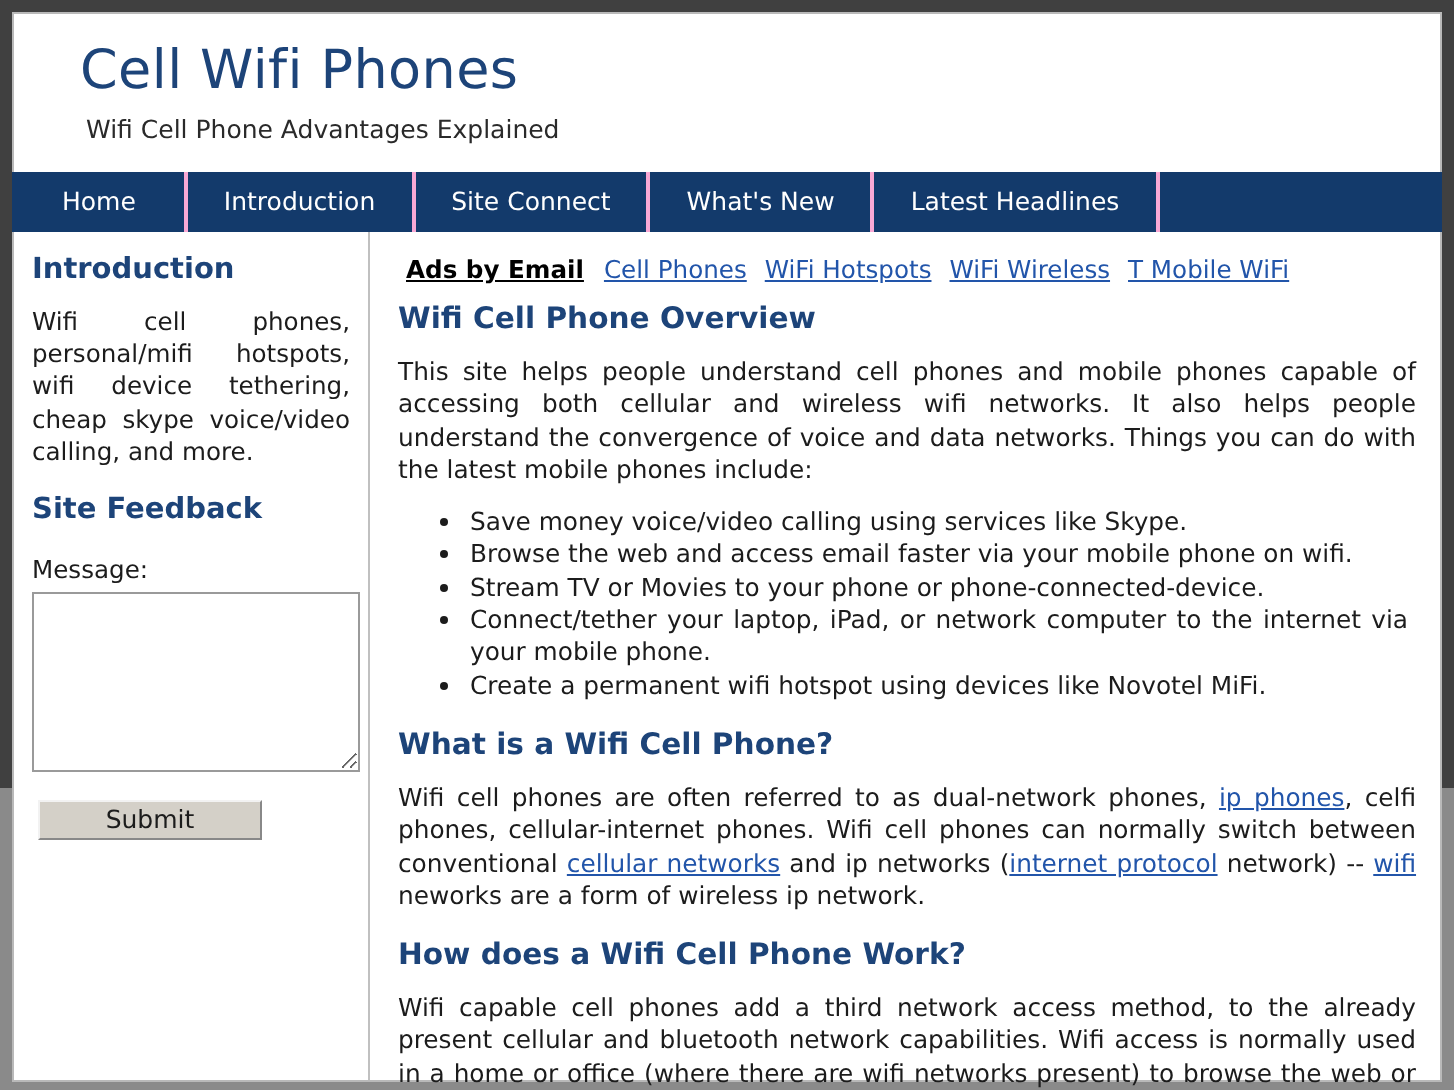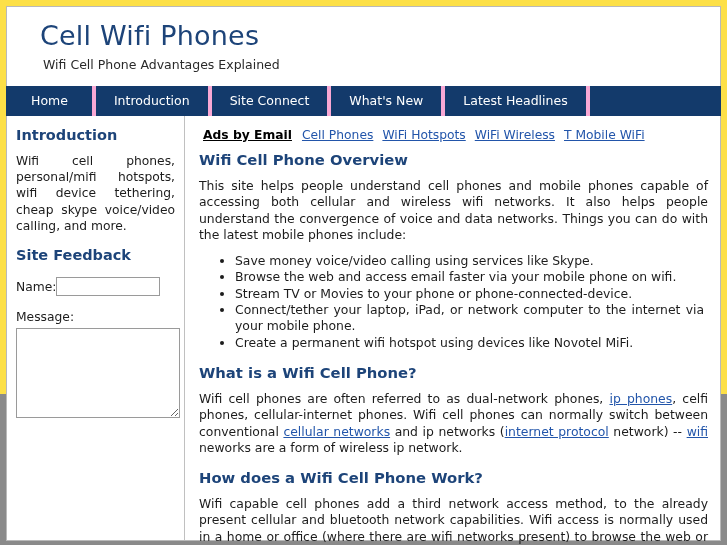--- a/index.html
+++ b/index.html
@@ -6,21 +6,21 @@
   html, body {
     margin: 0; padding: 0;
     width: 727px; height: 545px;
     overflow: hidden;
     background: #8a8a8a;
     font-family: "DejaVu Sans", sans-serif;
   }
   #page {
     position: relative;
     width: 727px; height: 394px;
-    background: #fde047;
+    background: #404040;
   }
   
   .panel {
     position: absolute;
     left: 6px; top: 6px;
     width: 715px;
     background: #ffffff;
   }
   .header {
     border: 1px solid #b9b9b9;
@@ -52,21 +52,21 @@
     align-items: stretch;
     border-left: 1px solid #133a6b;
   }
   .nav-item {
     color: #ffffff;
     font-size: 12.5px;
     display: flex;
     align-items: center;
     justify-content: center;
     padding: 0 18px;
-    border-right: 4px solid #f9a8d4;
+    border-right: 2px solid #f9a8d4;
     white-space: nowrap;
     cursor: pointer;
     line-height: 30px;
   }
   .nav-item.first { padding: 0 24px; }
   .nav-filler { flex: 1 1 auto; }
 
   
   .content {
     border: 1px solid #b9b9b9;
@@ -228,29 +228,26 @@
     </div>
 
     <div class="content">
 
       <div class="sidebar">
         <div class="side-h">Introduction</div>
         <p class="side-p">Wifi cell phones, personal/mifi hotspots, wifi device tethering, cheap skype voice/video calling, and more.</p>
 
         <div class="side-h2">Site Feedback</div>
 
-        <div class="field-row">
-          <span>Name:</span>
-          <input type="text" value="" style="">
-        </div>
 
 
         <div class="msg-label">Message:</div>
         <textarea class="msg" style=""></textarea>
 
+        <button class="submit-btn">Submit</button>
       </div>
 
       <div class="main">
 
         <div class="adbar">
           <span class="ads-label">Ads by Email</span><a href="#">Cell Phones</a><a href="#">WiFi Hotspots</a><a href="#">WiFi Wireless</a><a href="#">T Mobile WiFi</a>
         </div>
 
         <h2 class="m-h">Wifi Cell Phone Overview</h2>
         <p class="m-p">This site helps people understand cell phones and mobile phones capable of accessing both cellular and wireless wifi networks. It also helps people understand the convergence of voice and data networks. Things you can do with the latest mobile phones include:</p>

